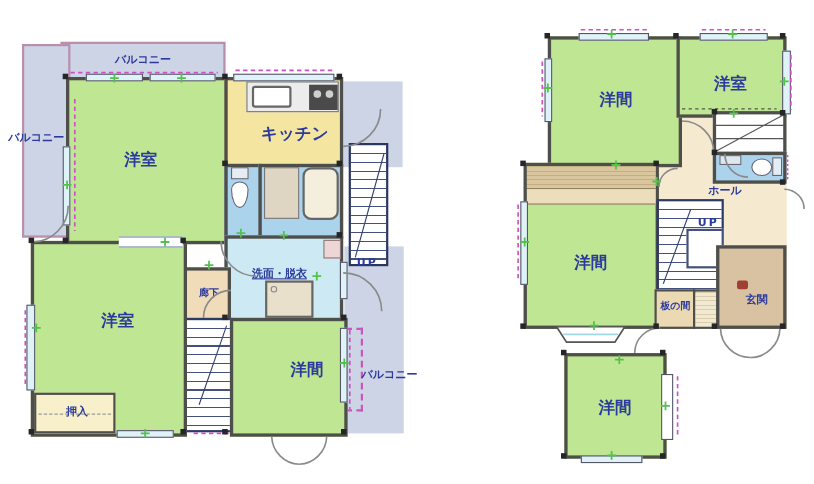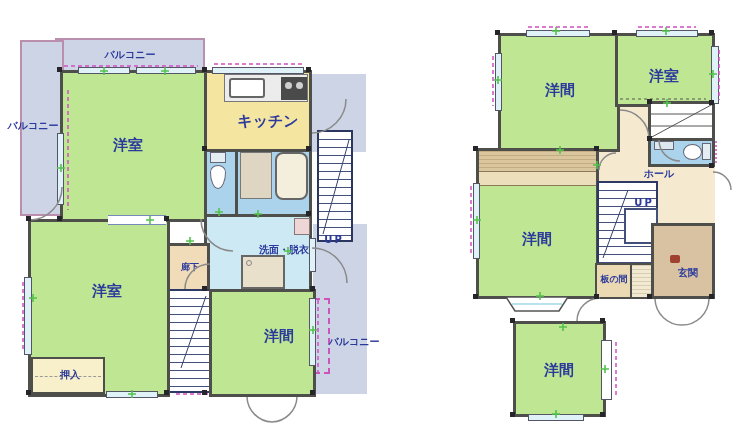--- a/index.html
+++ b/index.html
@@ -70,21 +70,21 @@
     <div class="win" style="left:24px;top:277px;width:8px;height:78px;"></div>
     <div class="win" style="left:106px;top:391px;width:52px;height:7px;"></div>
     <div class="win" style="left:309px;top:298px;width:7px;height:68px;"></div>
     <div class="win" style="left:309px;top:238px;width:7px;height:34px;"></div>
     <div class="slide" style="left:108px;top:215px;width:58px;height:8px;"></div>
 
     <div class="label small" style="left:93px;top:49px;width:74px;">バルコニー</div>
     <div class="label small" style="left:1px;top:120px;width:64px;">バルコニー</div>
     <div class="label" style="left:104px;top:137px;width:48px;">洋室</div>
     <div class="label" style="left:237px;top:113px;width:62px;">キッチン</div>
-    <div class="label small" style="left:243px;top:244px;width:82px;">洗面・脱衣</div>
+    <div class="label small" style="left:213px;top:244px;width:82px;text-decoration:underline;">洗面・脱衣</div>
     <div class="label tiny" style="left:176px;top:263px;width:28px;">廊下</div>
     <div class="label" style="left:83px;top:283px;width:48px;">洋室</div>
     <div class="label small" style="left:50px;top:369px;width:40px;">押入</div>
     <div class="label" style="left:255px;top:328px;width:48px;">洋間</div>
     <div class="label small" style="left:320px;top:336px;width:68px;">バルコニー</div>
     <div class="label small" style="left:317px;top:234px;width:34px;letter-spacing:2px;">UP</div>
   </div>
 
   <div class="abs" style="left:380px;top:0;width:360px;height:440px;">
 

